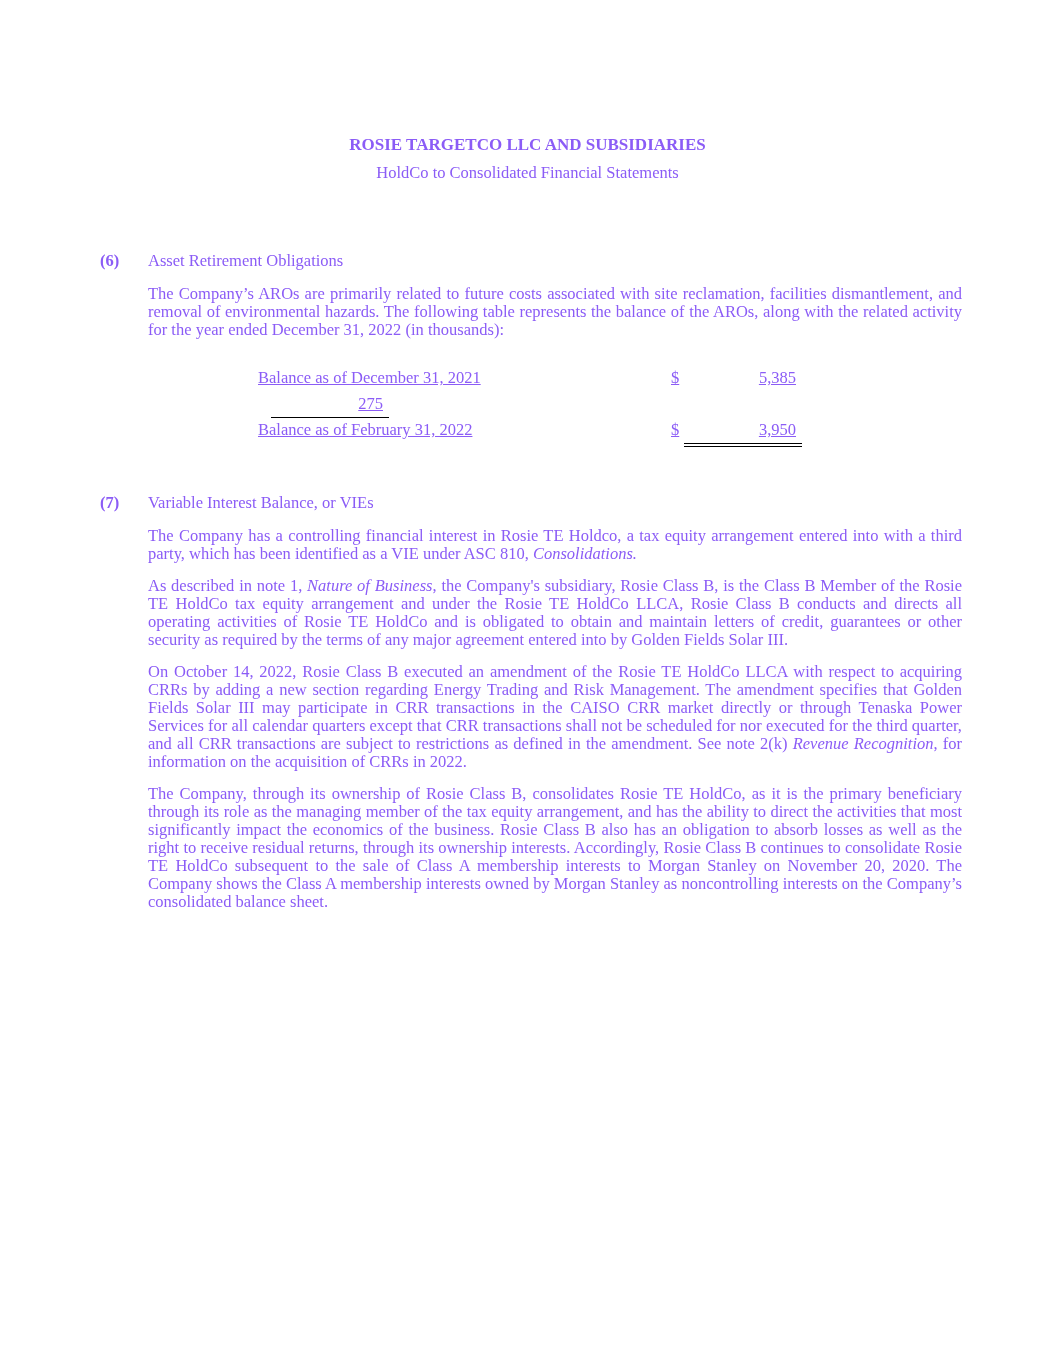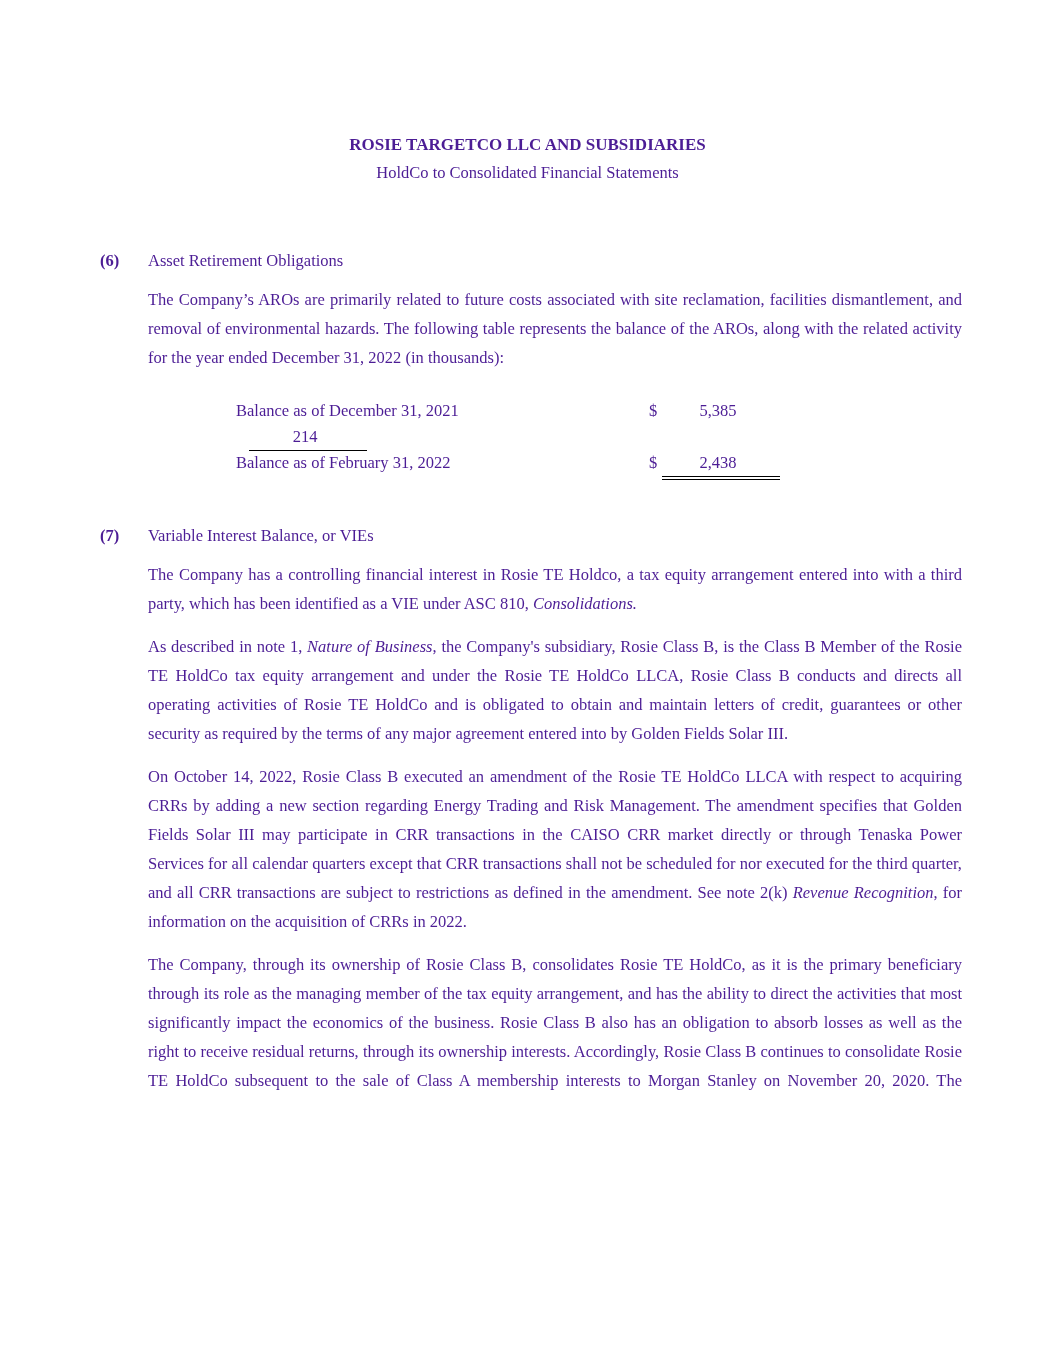--- a/index.html
+++ b/index.html
@@ -5,21 +5,21 @@
   html, body {
     margin: 0;
     padding: 0;
     background: #ffffff;
   }
   .page {
     position: relative;
     width: 1055px;
     height: 1092px;
     background: #ffffff;
-    color: #4c1d95;
+    color: #8b5cf6;
     font-family: "Liberation Serif", "DejaVu Serif", serif;
     font-size: 16.5px;
     overflow: hidden;
   }
   .content {
     padding-top: 131px;
   }
   .doc-header {
     text-align: center;
     line-height: 28px;
@@ -40,40 +40,41 @@
     left: -48px;
     top: 0;
     font-weight: bold;
   }
   .section-heading {
     font-weight: normal;
   }
   .para {
     margin-top: 14px;
     text-align: justify;
-    line-height: 29px;
+    line-height: 18px;
   }
   .para:first-of-type { margin-top: 14px; }
   .aro-table {
     margin-top: 26px;
-    margin-left: 88px;
+    margin-left: 110px;
     width: 544px;
+    text-decoration: underline;
   }
   .t-row {
     display: flex;
     align-items: baseline;
     line-height: 26px;
     height: 26px;
   }
   .t-label { width: 413px; }
   .t-label.indent { padding-left: 25px; }
   .t-currency { width: 13px; }
   .t-amount {
     width: 118px;
-    text-align: center;
+    text-align: right;
     padding-right: 6px;
     box-sizing: border-box;
   }
   .t-amount.rule-single { border-bottom: 1.5px solid #000; }
   .t-amount.rule-double { border-bottom: 4px double #000; }
   .page-footer {
     position: absolute;
     left: 0;
     right: 0;
     bottom: 58px;
@@ -97,26 +98,26 @@
       <div class="para"><span>The Company’s AROs are primarily related to future costs associated with site reclamation, facilities dismantlement, and removal of environmental hazards. The following table represents the balance of the AROs, along with the related activity for the year ended December 31, 2022 (in thousands):</span></div>
 
       <div class="aro-table">
         <div class="t-row">
           <span class="t-label">Balance as of December 31, 2021</span>
           <span class="t-currency">$</span>
           <span class="t-amount">5,385</span>
         </div>
         <div class="t-row">
           <span class="t-currency"></span>
-          <span class="t-amount rule-single">214</span>
+          <span class="t-amount rule-single">275</span>
         </div>
         <div class="t-row">
           <span class="t-label">Balance as of February 31, 2022</span>
           <span class="t-currency">$</span>
-          <span class="t-amount rule-double">2,438</span>
+          <span class="t-amount rule-double">3,950</span>
         </div>
       </div>
     </div>
 
     <div class="section section-7">
       <span class="section-number">(7)</span>
       <div class="section-heading">Variable Interest Balance, or VIEs</div>
       <div class="para"><span>The Company has a controlling financial interest in Rosie TE Holdco, a tax equity arrangement entered into with a third party, which has been identified as a VIE under ASC 810, </span><span style="font-style: italic;">Consolidations.</span></div>
       <div class="para"><span>As described in note 1, </span><span style="font-style: italic;">Nature of Business</span><span>, the Company's subsidiary, Rosie Class B, is the Class B Member of the Rosie TE HoldCo tax equity arrangement and under the Rosie TE HoldCo LLCA, Rosie Class B conducts and directs all operating activities of Rosie TE HoldCo and is obligated to obtain and maintain letters of credit, guarantees or other security as required by the terms of any major agreement entered into by Golden Fields Solar III.</span></div>
       <div class="para"><span>On October 14, 2022, Rosie Class B executed an amendment of the Rosie TE HoldCo LLCA with respect to acquiring CRRs by adding a new section regarding Energy Trading and Risk Management. The amendment specifies that Golden Fields Solar III may participate in CRR transactions in the CAISO CRR market directly or through Tenaska Power Services for all calendar quarters except that CRR transactions shall not be scheduled for nor executed for the third quarter, and all CRR transactions are subject to restrictions as defined in the amendment. See note 2(k) </span><span style="font-style: italic;">Revenue Recognition</span><span>, for information on the acquisition of CRRs in 2022.</span></div>

